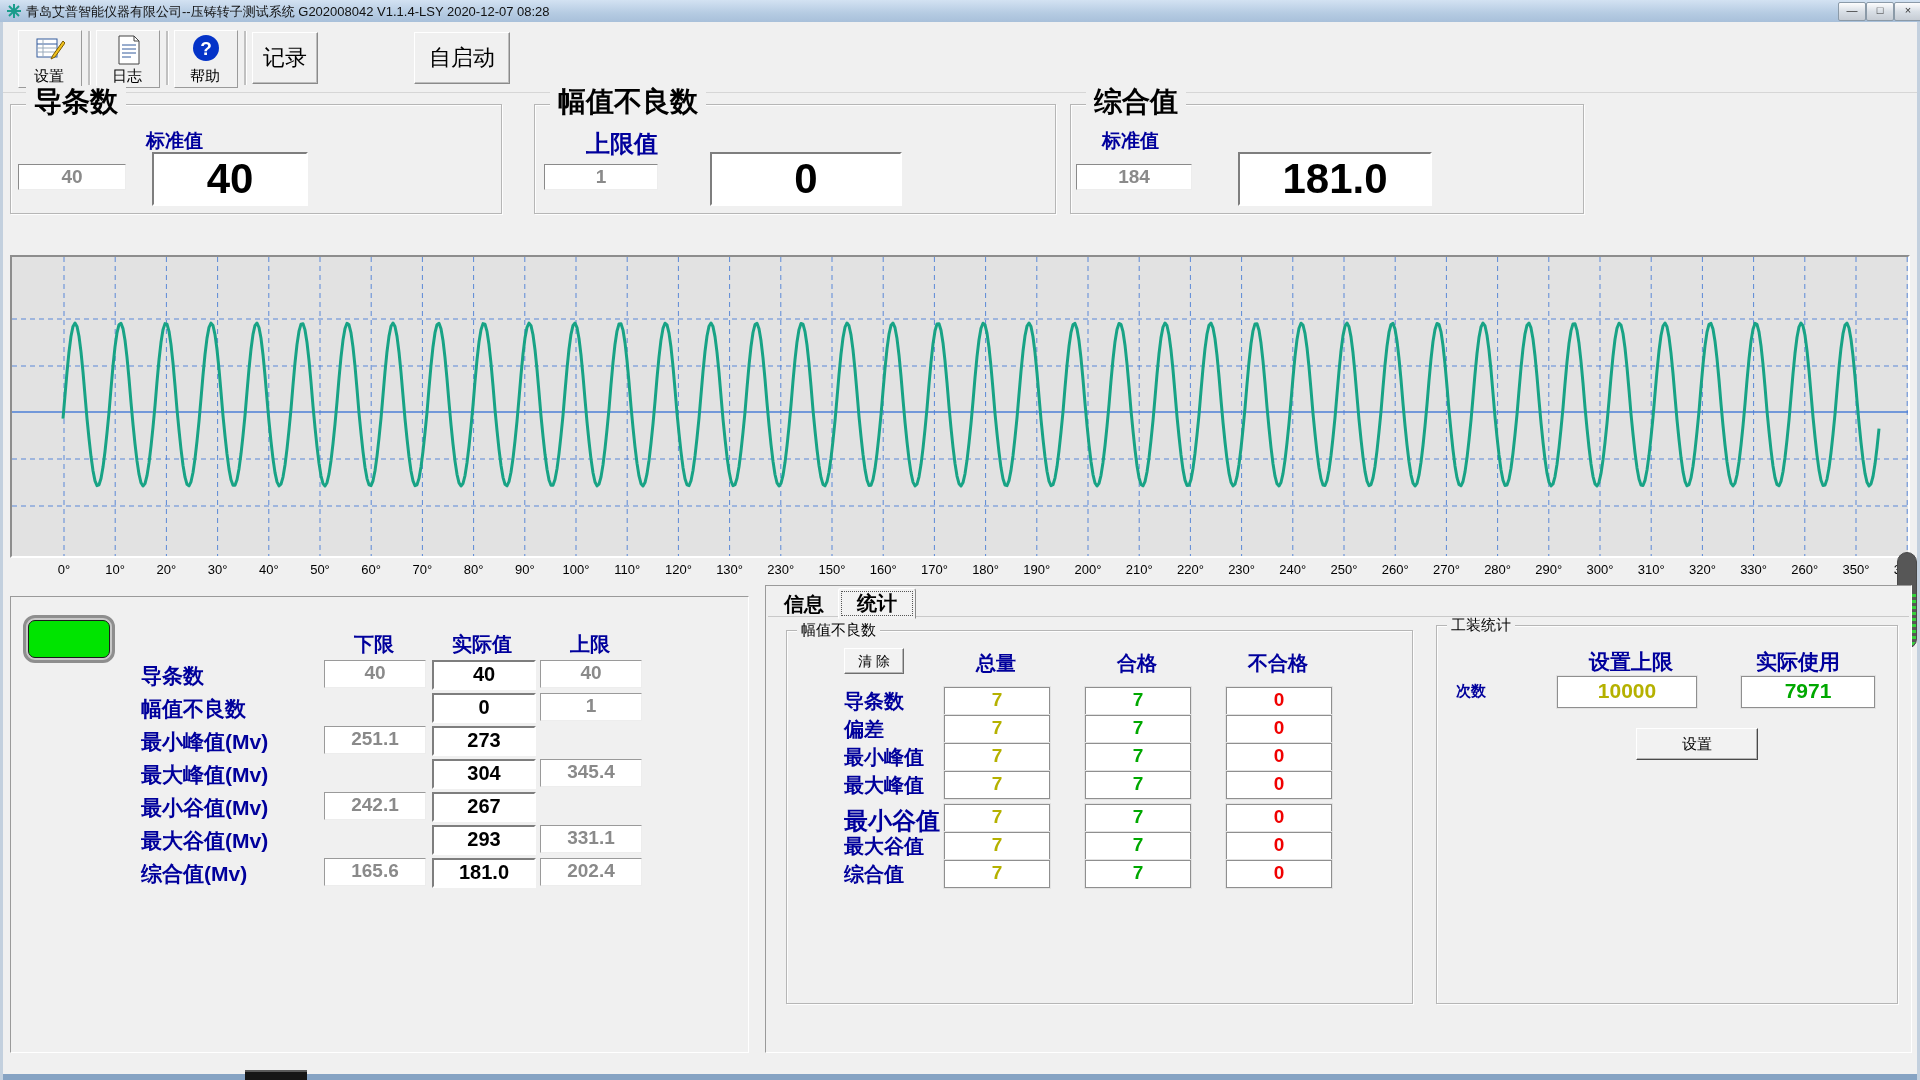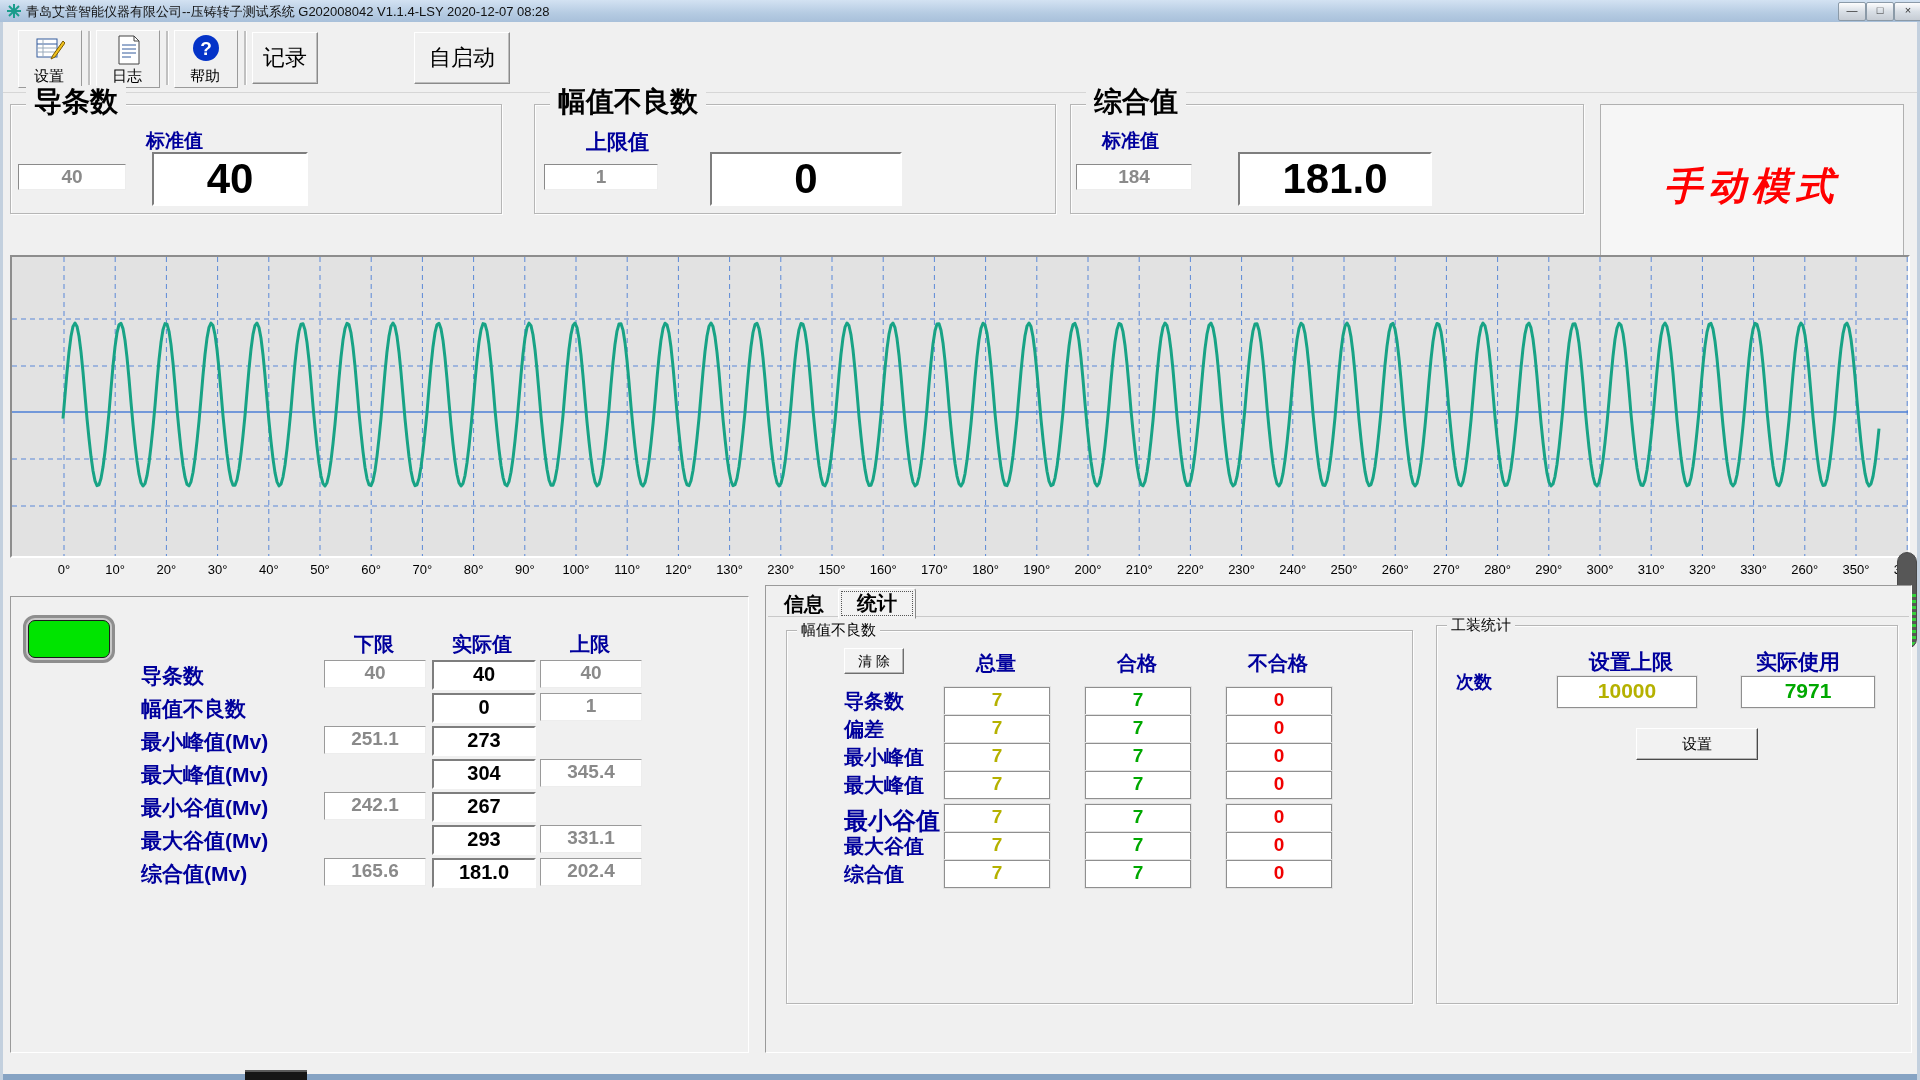--- a/index.html
+++ b/index.html
@@ -115,33 +115,30 @@
   </div>
 
   <div class="abs group" style="left:10px;top:104px;width:490px;height:108px"></div>
   <span class="abs gtitle" style="left:26px;top:86px">导条数</span>
   <span class="abs bluelabel" style="left:146px;top:128px;font-size:19px">标准值</span>
   <div class="abs setpoint" style="left:18px;top:164px;width:106px;height:24px;line-height:24px">40</div>
   <div class="abs bigval" style="left:152px;top:152px;width:152px;height:50px;line-height:50px">40</div>
 
   <div class="abs group" style="left:534px;top:104px;width:520px;height:108px"></div>
   <span class="abs gtitle" style="left:550px;top:86px">幅值不良数</span>
-  <span class="abs bluelabel" style="left:586px;top:128px;font-size:21px">上限值</span>
+  <span class="abs bluelabel" style="left:586px;top:128px;font-size:24px">上限值</span>
   <div class="abs setpoint" style="left:544px;top:164px;width:112px;height:24px;line-height:24px">1</div>
   <div class="abs bigval" style="left:710px;top:152px;width:188px;height:50px;line-height:50px">0</div>
 
   <div class="abs group" style="left:1070px;top:104px;width:512px;height:108px"></div>
   <span class="abs gtitle" style="left:1086px;top:86px">综合值</span>
   <span class="abs bluelabel" style="left:1102px;top:128px;font-size:19px">标准值</span>
   <div class="abs setpoint" style="left:1076px;top:164px;width:114px;height:24px;line-height:24px">184</div>
   <div class="abs bigval" style="left:1238px;top:152px;width:190px;height:50px;line-height:50px">181.0</div>
 
-  <div id="modepanel" class="abs" style="left:1600px;top:104px;width:302px;height:156px">
-    <div id="modetext" class="abs" style="top: 56px; color: rgb(255, 0, 0);">手动模式</div>
-  </div>
 
   <div id="chart" class="abs"><svg width="1896" height="299">
         <line x1="52" y1="0" x2="52" y2="299" stroke="#4d7fd6" stroke-width="1" stroke-dasharray="5 4" opacity="0.9"></line>
         <line x1="103.2" y1="0" x2="103.2" y2="299" stroke="#4d7fd6" stroke-width="1" stroke-dasharray="5 4" opacity="0.9"></line>
         <line x1="154.4" y1="0" x2="154.4" y2="299" stroke="#4d7fd6" stroke-width="1" stroke-dasharray="5 4" opacity="0.9"></line>
         <line x1="205.60000000000002" y1="0" x2="205.60000000000002" y2="299" stroke="#4d7fd6" stroke-width="1" stroke-dasharray="5 4" opacity="0.9"></line>
         <line x1="256.8" y1="0" x2="256.8" y2="299" stroke="#4d7fd6" stroke-width="1" stroke-dasharray="5 4" opacity="0.9"></line>
         <line x1="308" y1="0" x2="308" y2="299" stroke="#4d7fd6" stroke-width="1" stroke-dasharray="5 4" opacity="0.9"></line>
         <line x1="359.20000000000005" y1="0" x2="359.20000000000005" y2="299" stroke="#4d7fd6" stroke-width="1" stroke-dasharray="5 4" opacity="0.9"></line>
         <line x1="410.40000000000003" y1="0" x2="410.40000000000003" y2="299" stroke="#4d7fd6" stroke-width="1" stroke-dasharray="5 4" opacity="0.9"></line>
@@ -300,21 +297,21 @@
         <div class="statbox" style="position: absolute; left: 178px; top: 274px; width: 104px; height: 26px; line-height: 24px; color: rgb(181, 177, 0);">7</div>
         <div class="statbox" style="position: absolute; left: 319px; top: 274px; width: 104px; height: 26px; line-height: 24px; color: rgb(0, 168, 0);">7</div>
         <div class="statbox" style="position: absolute; left: 460px; top: 274px; width: 104px; height: 26px; line-height: 24px; color: rgb(240, 0, 0);">0</div>
       </div>
 
     <div class="abs group" style="left:670px;top:39px;width:460px;height:377px">
       <span class="stitle">工装统计</span>
     </div>
     <span class="abs colhead" style="left:790px;top:62px;width:150px;font-size:21px">设置上限</span>
     <span class="abs colhead" style="left:957px;top:62px;width:150px;font-size:21px">实际使用</span>
-    <span class="abs rowlabel" style="left:690px;top:84px;font-size:18px">次数</span>
+    <span class="abs rowlabel" style="left:690px;top:96px;font-size:15px">次数</span>
     <div class="abs statbox" id="limitbox" style="left: 791px; top: 90px; width: 138px; height: 30px; line-height: 28px; font-size: 21px; color: rgb(181, 177, 0);">10000</div>
     <div class="abs statbox" id="usedbox" style="left: 975px; top: 90px; width: 132px; height: 30px; line-height: 28px; font-size: 21px; color: rgb(0, 168, 0);">7971</div>
     <div class="abs pushbtn" style="left:870px;top:142px;width:120px;height:30px;line-height:30px;font-size:15px;border-color:#ffffff #4a4a4a #4a4a4a #ffffff">设置</div>
   </div>
 
   <div class="abs" style="left:0;top:1074px;width:1920px;height:6px;background:#86a3c3"></div>
   <div class="abs" style="left:245px;top:1070px;width:62px;height:10px;background:#161616;border-top:2px solid #5a5a5a;z-index:5"></div>
   <div class="abs" style="left:0;top:22px;width:3px;height:1058px;background:#c3d0de"></div>
   <div class="abs" style="left:1917px;top:22px;width:3px;height:1058px;background:#c3d0de"></div>
 </div>

